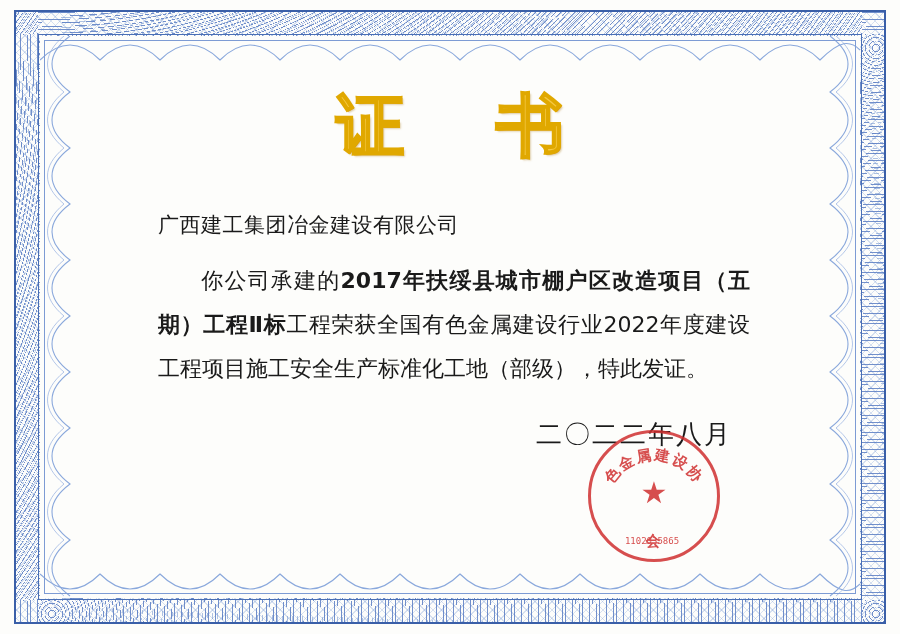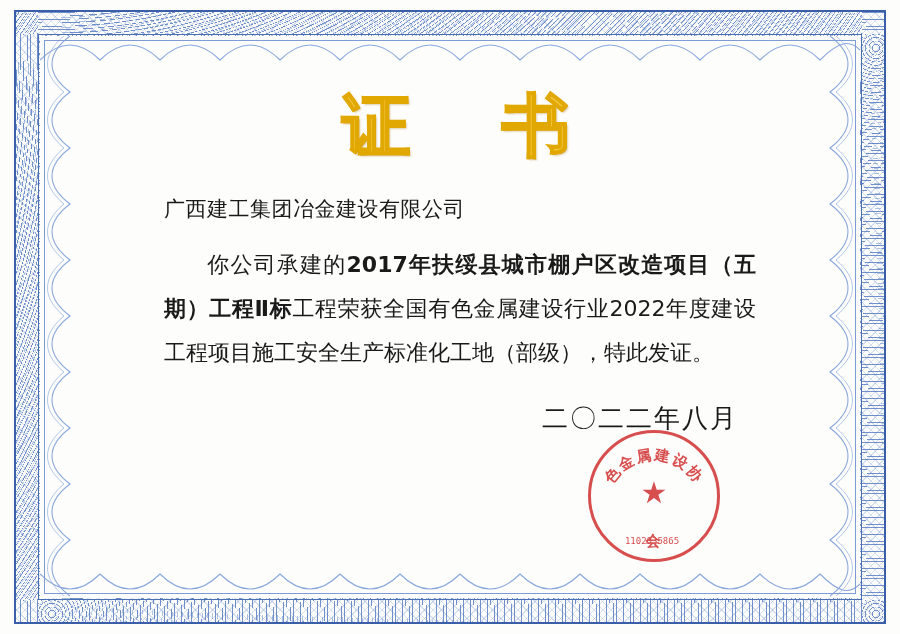--- a/index.html
+++ b/index.html
@@ -73,42 +73,42 @@
     pointer-events: none;
   }
   .wave-left  { left: 40px;  top: 36px;  width: 34px;  height: 562px; }
   .wave-right { left: 826px; top: 36px;  width: 34px;  height: 562px; }
   .wave-top   { left: 40px;  top: 36px;  width: 820px; height: 28px;  }
   .wave-bot   { left: 40px;  top: 570px; width: 820px; height: 28px;  }
 
   
   .content {
     position: absolute;
-    left: 116px; top: 60px;
+    left: 110px; top: 60px;
     width: 680px; height: 500px;
   }
 
   .title {
     text-align: center;
     margin-top: 28px;
     font-family: "DejaVu Serif", "Liberation Serif", serif;
     font-size: 68px;
     font-weight: bold;
     letter-spacing: 34px;
     color: #f5c842;
     -webkit-text-stroke: 2px #e0a800;
     text-shadow:
       1px 1px 0 #d89b10,
       2px 2px 2px rgba(160,110,0,0.35);
     padding-left: 34px;
     line-height: 1.1;
   }
 
   .recipient {
-    margin-top: 32px;
+    margin-top: 48px;
     margin-left: 48px;
     font-size: 21px;
     color: #1a1a1a;
     letter-spacing: 0.5px;
     font-family: "DejaVu Sans", "Liberation Sans", sans-serif;
   }
 
   .body-text {
     margin-top: 20px;
     margin-left: 48px;

